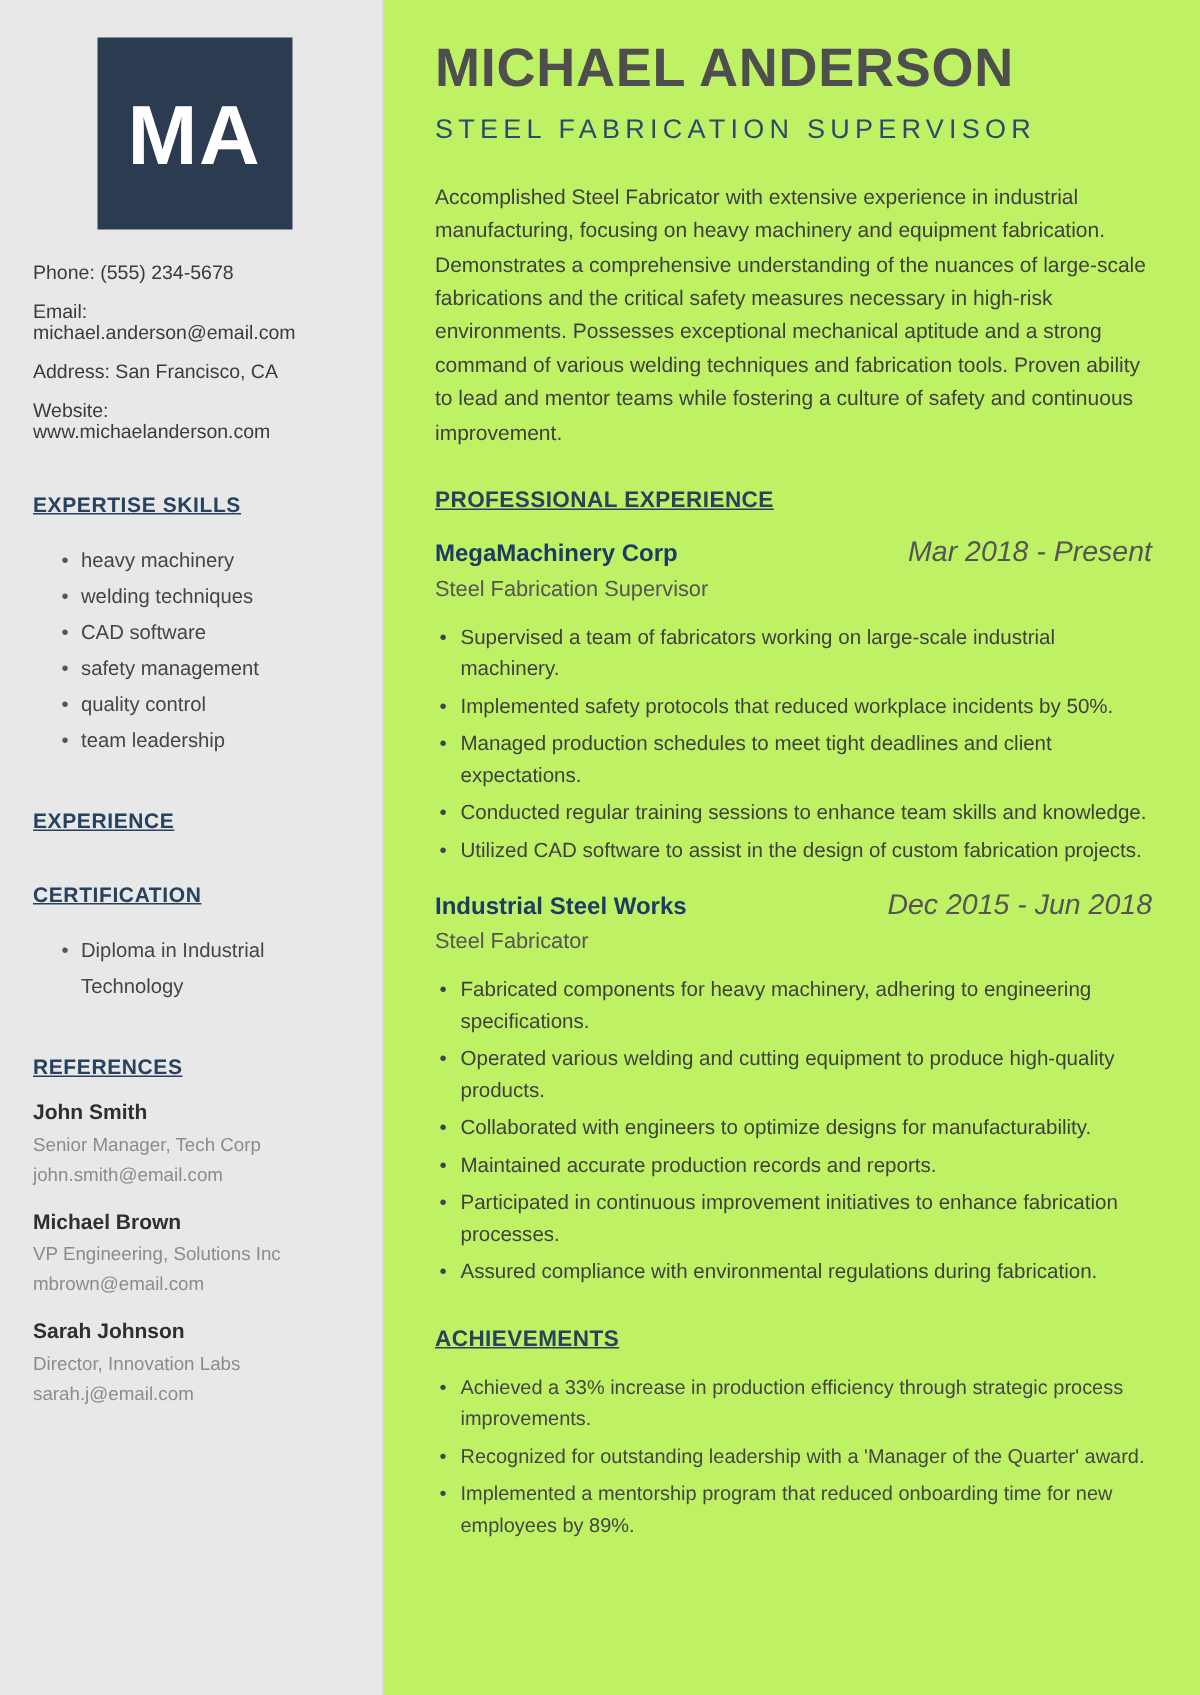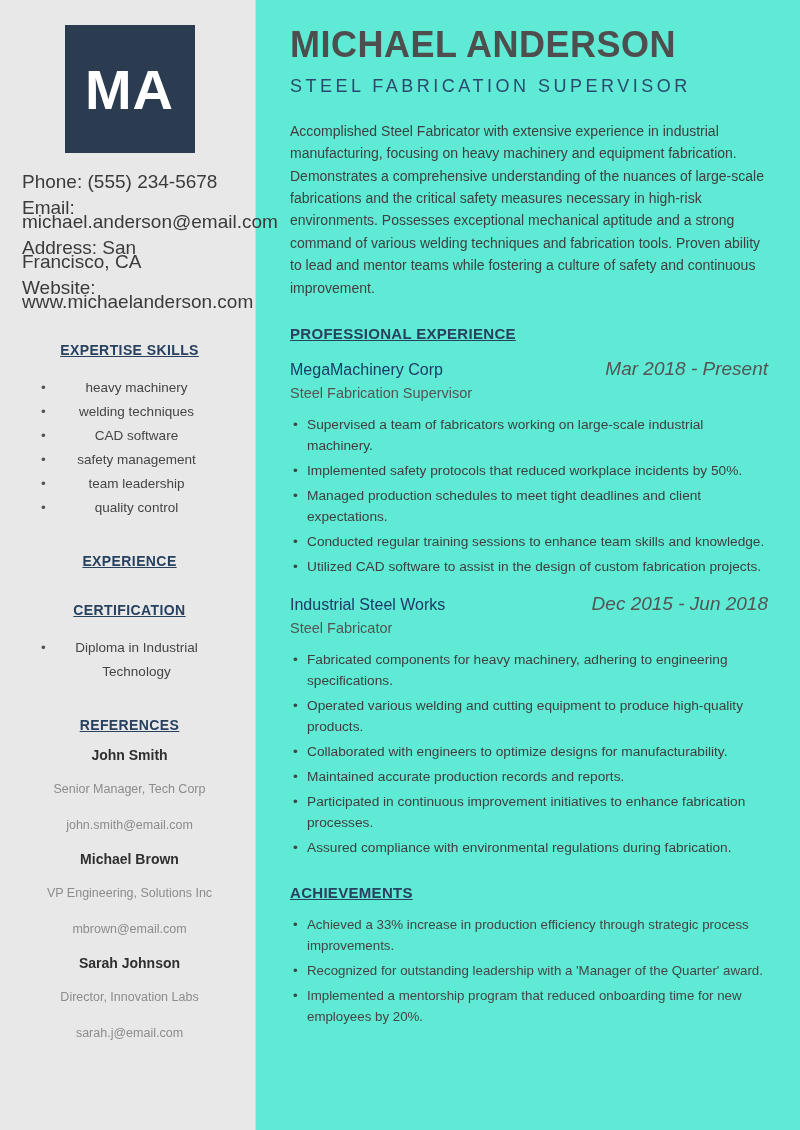--- a/index.html
+++ b/index.html
@@ -2,57 +2,57 @@
 <html><head>
 <meta charset="utf-8">
 <style>
   html, body { margin:0; padding:0; }
   body {
     width:800px; height:1130px;
     background:#fdfdfd;
     font-family:"Liberation Sans", sans-serif;
     color:#3f3f3f;
   }
-  .page { position:relative; width:800px; height:1130px; background:#5eead4; overflow:hidden; }
+  .page { position:relative; width:800px; height:1130px; background:#bef264; overflow:hidden; }
 
   
   .sidebar {
     position:absolute; left:0; top:0; width:256px; height:1130px;
     background:#e8e8e8; border-right:1px solid #d6d6d6;
     box-sizing:border-box; padding:25px 18px 0 22px;
   }
   .avatar {
     width:130px; height:128px; background:#2b3c50;
     margin:0 auto; display:flex; align-items:center; justify-content:center;
   }
   .avatar-initials {
     color:#ffffff; font-size:56px; font-weight:bold; letter-spacing:1px;
   }
   .contact { margin-top:22px; }
-  .contact-line { font-size:19px; color:#3b3b3b; margin:0 16px 12px 0; line-height:14px; }
+  .contact-line { font-size:13px; color:#3b3b3b; margin:0 16px 12px 0; line-height:14px; }
 
-  .side-section { margin-top:33px;text-align:center; }
+  .side-section { margin-top:33px; }
   .side-heading {
     font-size:14px; font-weight:bold; color:#27415e;
     text-decoration:underline; letter-spacing:0.4px;
     margin:0 0 12px 0;
   }
   .side-list { list-style:none; margin:18px; padding:0; }
   .side-list li {
     position:relative; padding-left:14px;
     font-size:13.5px; color:#454545; line-height:24px;
   }
   .side-list li::before {
     content:"\2022"; position:absolute; left:1px; color:#555;
   }
 
   .ref { margin-top:13px; }
   .ref:first-of-type { margin-top:14px; }
   .ref-name { font-size:14px; font-weight:bold; color:#2f2f2f; margin:0 0 4px 0; }
-  .ref-detail { font-size:12.5px; color:#8c8c8c; margin:16px; line-height:20px; }
+  .ref-detail { font-size:12.5px; color:#8c8c8c; margin:0; line-height:20px; }
 
   
   .main {
     position:absolute; left:256px; top:0; width:544px; height:1130px;
     box-sizing:border-box; padding:26px 32px 0 34px;
   }
   .name {
     margin:0; font-size:36px; font-weight:bold; color:#4e4e4e;
     letter-spacing:0.5px; line-height:1.05;
   }
@@ -61,21 +61,21 @@
   }
   .summary {
     margin:23px 0 0 0; font-size:14px; line-height:22.4px; color:#3f3f3f;
   }
   .main-heading {
     margin:26px 0 0 0; font-size:15px; font-weight:bold; color:#27415e;
     text-decoration:underline; letter-spacing:0.3px;
   }
   .job { margin-top:16px; }
   .job-header { display:flex; justify-content:space-between; align-items:baseline; }
-  .company { font-size:16px; font-weight:normal; color:#1e3a66; }
+  .company { font-size:16px; font-weight:bold; color:#1e3a66; }
   .dates { font-size:19px; font-style:italic; color:#555; }
   .role { margin:5px 0 0 0; font-size:14.5px; color:#555; }
   .main-list { list-style:none; margin:13px 0 0 0; padding:0; }
   .main-list li {
     position:relative; padding-left:17px;
     font-size:13.7px; color:#3f3f3f; line-height:21px; margin-bottom:4px;
   }
   .main-list li::before {
     content:"\2022"; position:absolute; left:3px; color:#444;
   }
@@ -98,22 +98,22 @@
       <p class="contact-line">Website: www.michaelanderson.com</p>
     </div>
 
     <section class="side-section">
       <h2 class="side-heading">EXPERTISE SKILLS</h2>
       <ul class="side-list">
         <li>heavy machinery</li>
         <li>welding techniques</li>
         <li>CAD software</li>
         <li>safety management</li>
+        <li>quality control</li>
         <li>team leadership</li>
-        <li>quality control</li>
       </ul>
     </section>
 
     <section class="side-section">
       <h2 class="side-heading">EXPERIENCE</h2>
     </section>
 
     <section class="side-section">
       <h2 class="side-heading">CERTIFICATION</h2>
       <ul class="side-list">
@@ -180,18 +180,18 @@
           <li>Assured compliance with environmental regulations during fabrication.</li>
         </ul>
       </article>
     </section>
 
     <section>
       <h2 class="main-heading">ACHIEVEMENTS</h2>
       <ul class="main-list ach-list">
         <li>Achieved a 33% increase in production efficiency through strategic process improvements.</li>
         <li>Recognized for outstanding leadership with a 'Manager of the Quarter' award.</li>
-        <li>Implemented a mentorship program that reduced onboarding time for new employees by 20%.</li>
+        <li>Implemented a mentorship program that reduced onboarding time for new employees by 89%.</li>
       </ul>
     </section>
   </main>
 
 </div>
 
 </body></html>

